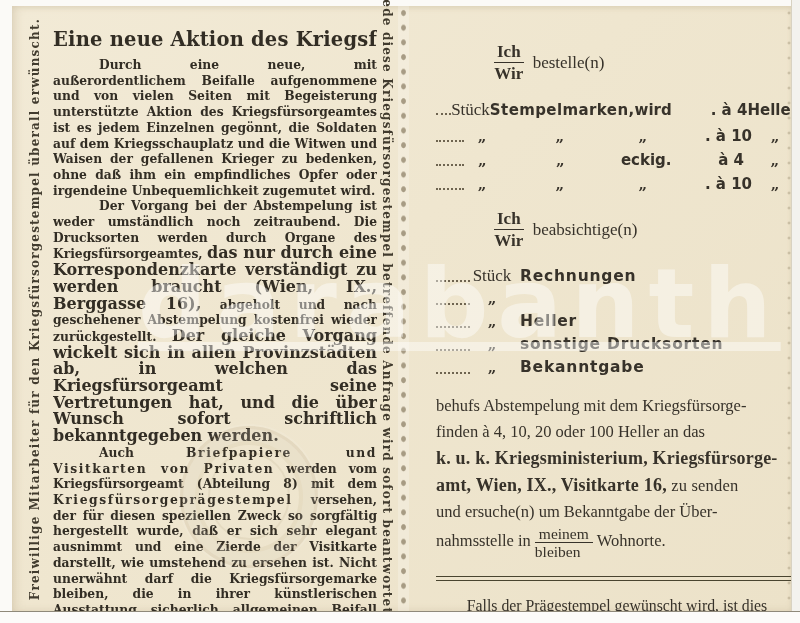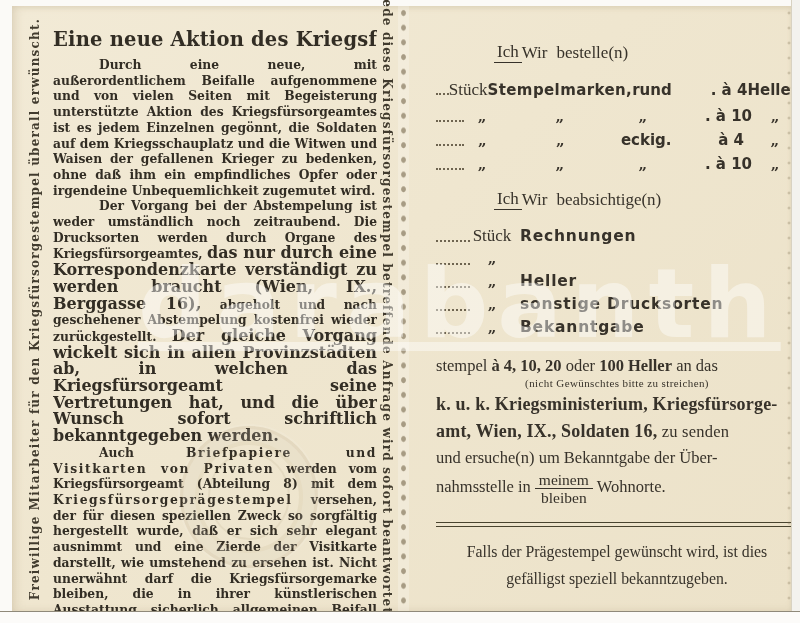--- a/index.html
+++ b/index.html
@@ -77,45 +77,45 @@
     font:bold 12.3px/15.7px "DejaVu Serif", serif;
   }
   .fpar .seg-lg{font-size:16px;}
   .fpar .seg-sp{letter-spacing:1.6px;}
   
   .right-col{
     position:absolute;left:424px;top:20px;width:362px;height:586px;
     color:#37322a;
   }
   .order-header{display:flex;align-items:center;margin:16px 0 0 58px;font-size:17px;}
-  .fraction{display:inline-flex;flex-direction:row;text-align:center;line-height:19px;}
+  .fraction{display:inline-flex;flex-direction:column;text-align:center;line-height:19px;font-weight:bold;}
   .fraction .fnum{border-bottom:1.5px solid #37322a;padding:0 3px 1px 3px;}
   .fraction .fden{padding-top:1px;}
   .hrest{margin-left:9px;}
   .rows{margin-top:17px;}
   .orow{display:flex;align-items:baseline;height:18px;margin-bottom:6px;}
   .orow.first{margin-bottom:9px;}
   .c-dots{width:34px;align-self:center;}
   .leader{display:block;height:9px;border-bottom:2px dotted #6e6450;}
   .c-unit{width:44px;text-align:center;font-size:17px;}
   .c-unit.ditto, .c-item.ditto, .c-shape.ditto, .c-cur.ditto{font:bold 15px "DejaVu Serif", serif;}
   .c-item{width:146px;text-align:center;font:bold 15px "DejaVu Sans", sans-serif;letter-spacing:.4px;white-space:nowrap;}
   .c-shape{width:56px;text-align:center;font:bold 15px "DejaVu Sans", sans-serif;}
   .c-price{width:50px;text-align:center;font:bold 15px "DejaVu Sans", sans-serif;white-space:nowrap;margin-left:39px;}
   .c-cur{width:56px;text-align:center;font:bold 15px "DejaVu Sans", sans-serif;}
   .rows2{margin-top:16px;}
   .irow{display:flex;align-items:baseline;height:21px;margin-bottom:2px;}
   .irow .c-item2{text-align:left;padding-left:6px;font:bold 15.5px "DejaVu Sans", sans-serif;letter-spacing:.8px;}
   .send-block{margin-top:14px;font-size:16.5px;line-height:26px;}
   .send-line{white-space:nowrap;}
-  .send-line .b{font-weight:bold;}
+  .send-line .b{font-weight:normal;}
   .send-line.big{font:bold 18px/27px "Liberation Serif", serif;letter-spacing:.2px;}
   .send-line.big .n{font-weight:normal;font-size:16.5px;}
   .send-small{font-size:11px;line-height:13px;text-align:center;letter-spacing:.4px;margin:-2px 0 1px 0;}
-  .ifrac{display:inline-flex;flex-direction:column;text-align:center;vertical-align:middle;font-size:15.5px;line-height:17px;margin:0 4px;}
+  .ifrac{display:inline-flex;flex-direction:column;vertical-align:middle;font-size:15.5px;line-height:17px;margin:0 4px;}
   .ifrac .fnum{border-bottom:1.4px solid #37322a;padding:0 4px;}
   .drule{margin-top:16px;height:3px;border-top:1.3px solid #49442f;border-bottom:1px solid #49442f;}
   .footer-par{margin-top:11px;text-align:center;font-size:15.8px;line-height:27px;}
 </style>
 </head>
 <body>
 
 <div class="card">
 
   <div>
@@ -144,21 +144,21 @@
       <span class="hrest">bestelle(n)</span>
     </div>
 
     <div class="rows" id="order-rows">
         <div class="orow first">
           <span class="c-dots">
             <span class="leader"></span>
           </span>
           <span class="c-unit">Stück</span>
           <span class="c-item">Stempelmarken,</span>
-          <span class="c-shape">rund</span>
+          <span class="c-shape">wird</span>
           <span class="c-price">. à 4</span>
           <span class="c-cur">Heller</span>
         </div>
         <div class="orow">
           <span class="c-dots">
             <span class="leader"></span>
           </span>
           <span class="c-unit ditto">„</span>
           <span class="c-item ditto">„</span>
           <span class="c-shape ditto">„</span>
@@ -226,24 +226,24 @@
         <div class="irow">
           <span class="c-dots">
             <span class="leader"></span>
           </span>
           <span class="c-unit ditto">„</span>
           <span class="c-item2">Bekanntgabe</span>
         </div>
       </div>
 
     <div class="send-block" id="send-block">
-        <div class="send-line"><span>stempel </span><span class="b">à 4, 10, 20</span><span> oder </span><span class="b">100 Heller</span><span> an das</span></div>
-        <div class="send-small">(nicht Gewünschtes bitte zu streichen)</div>
+        <div class="send-line"><span>behufs Abstempelung mit dem Kriegsfürsorge-</span></div>
+        <div class="send-line"><span>finden </span><span class="b">à 4, 10, 20</span><span> oder </span><span class="b">100 Heller</span><span> an das</span></div>
         <div class="send-line big"><span>k. u. k. Kriegsministerium, Kriegsfürsorge-</span></div>
-        <div class="send-line big"><span>amt, Wien, IX., Soldaten 16,</span><span class="n"> zu senden</span></div>
+        <div class="send-line big"><span>amt, Wien, IX., Visitkarte 16,</span><span class="n"> zu senden</span></div>
         <div class="send-line"><span>und ersuche(n) um Bekanntgabe der Über-</span></div>
         <div class="send-line"><span>nahmsstelle in</span><span class="ifrac">
             <span class="fnum">meinem</span>
             <span>bleiben</span>
           </span><span>Wohnorte.</span></div>
       </div>
 
     <div class="drule"></div>
 
     <p class="footer-par">Falls der Prägestempel gewünscht wird, ist dies gefälligst speziell bekanntzugeben.</p>

